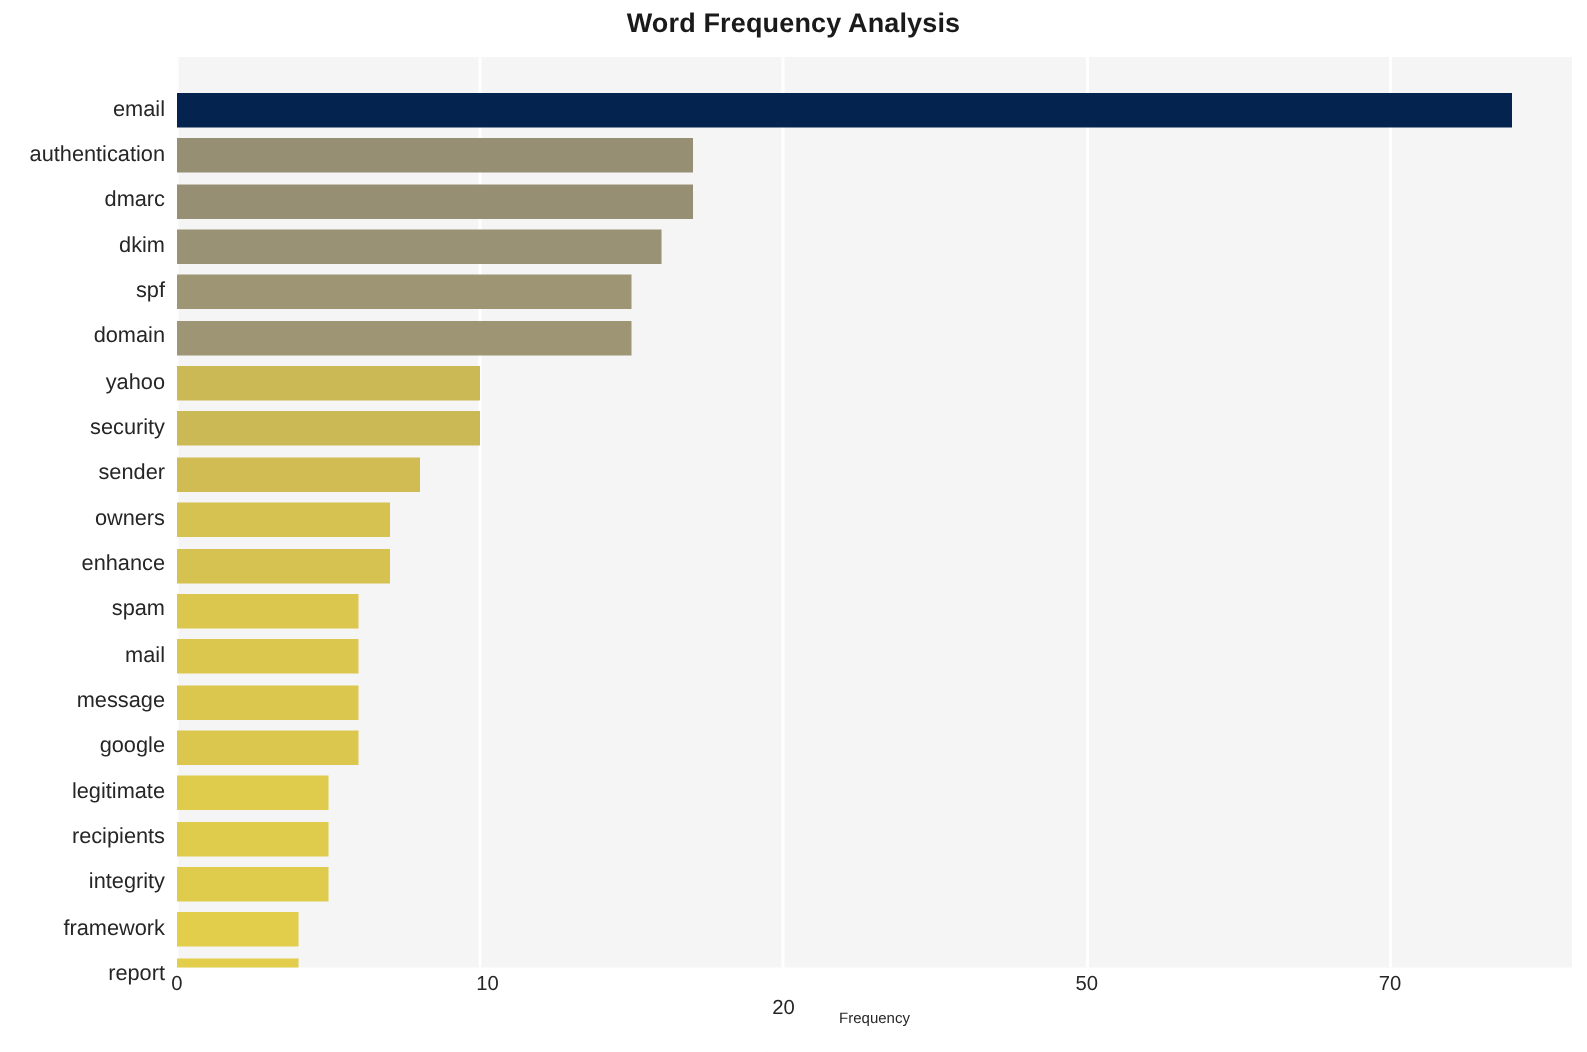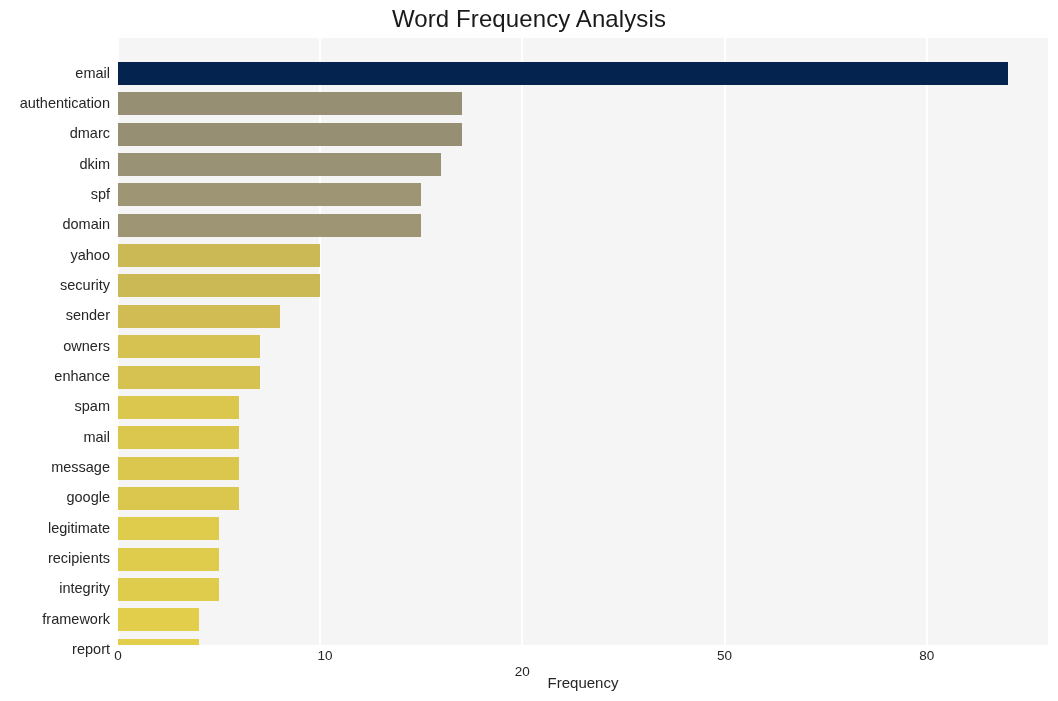--- a/index.html
+++ b/index.html
@@ -19,22 +19,22 @@
     width: 1058px;
     height: 701px;
     background: #ffffff;
   }
   #chart-title {
     position: absolute;
     left: 0;
     top: 5px;
     width: 1058px;
     text-align: center;
-    font-size: 24px;
-    font-weight: normal;
+    font-size: 18px;
+    font-weight: bold;
     color: #1a1a1a;
     letter-spacing: 0.1px;
   }
   
   #plot-area {
     position: absolute;
     left: 118px;
     top: 38px;
     width: 930px;
     height: 607px;
@@ -84,21 +84,21 @@
     text-align: center;
     font-size: 13.5px;
     color: #262626;
   }
   #xaxis-title {
     position: absolute;
     left: 118px;
     top: 674px;
     width: 930px;
     text-align: center;
-    font-size: 15px;
+    font-size: 10px;
     color: #262626;
   }
 </style>
 </head>
 <body>
 
 <div id="figure">
 
   <div id="chart-title">Word Frequency Analysis</div>
 
@@ -155,18 +155,18 @@
       <div class="ylabel" style="top: 542.45px;">integrity</div>
       <div class="ylabel" style="top: 572.8px;">framework</div>
       <div class="ylabel" style="top: 603.15px;">report</div>
     </div>
 
   <div id="xticks">
       <div class="xtick" style="left: 0px;">0</div>
       <div class="xtick" style="left: 207px;">10</div>
       <div class="xtick" style="left: 404.348px; margin-top: 16px;">20</div>
       <div class="xtick" style="left: 606.522px;">50</div>
-      <div class="xtick" style="left: 808.696px;">80</div>
+      <div class="xtick" style="left: 808.696px;">70</div>
     </div>
 
   <div id="xaxis-title">Frequency</div>
 
 </div>
 
 </body></html>

